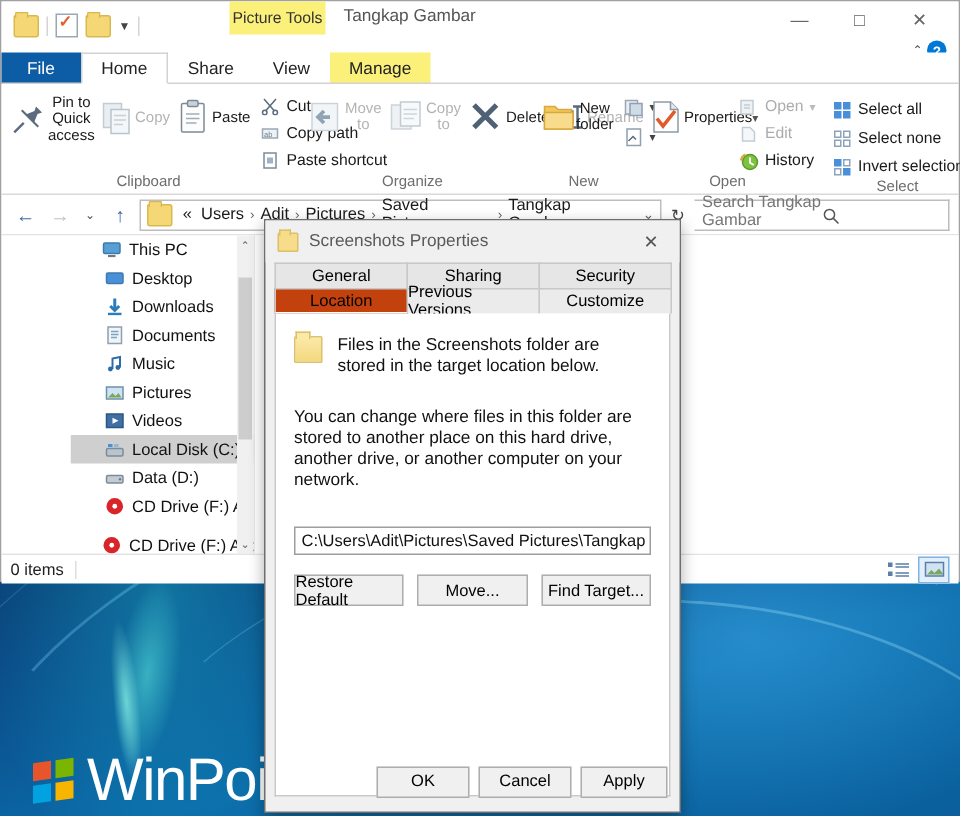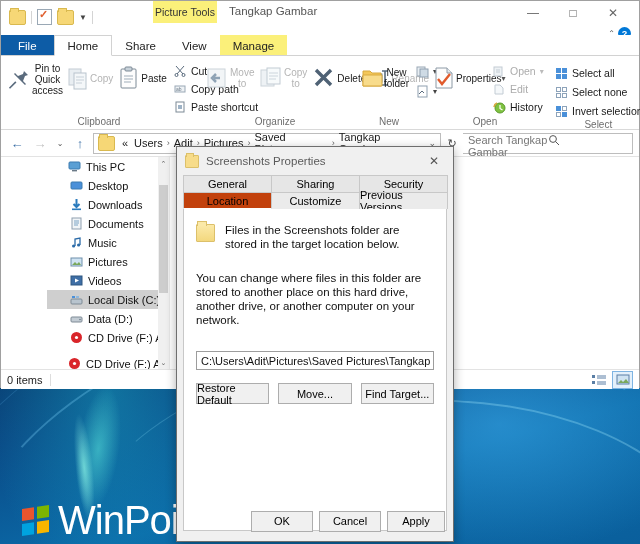--- a/index.html
+++ b/index.html
@@ -82,21 +82,21 @@
   .dimtxt{color:#b4b4b4;}
 
   
   #addrbar{height:27px;display:flex;align-items:center;gap:3px;padding:0 6px;background:#fff;border-bottom:1px solid #e3e3e3;box-sizing:border-box;}
   .navb{width:20px;height:20px;display:flex;align-items:center;justify-content:center;font-size:13px;color:#3a6ea5;}
   .navb.dim{color:#c2c2c2;}
   .navb.small{width:14px;font-size:8px;color:#555;}
   #crumbs{flex:1;height:21px;border:1px solid #bdbdbd;background:#fff;display:flex;align-items:center;padding:0 4px;gap:2px;box-sizing:border-box;}
   .cr{font-size:11px;color:#1a1a1a;padding:0 2px;}
   .crsep{font-size:9px;color:#666;}
-  #searchbox{width:170px;height:21px;border:1px solid #bdbdbd;border-left:none;background:#fff;display:flex;align-items:flex-start;padding:0 5px;box-sizing:border-box;}
+  #searchbox{width:170px;height:21px;border:1px solid #bdbdbd;border-left:none;background:#fff;display:flex;align-items:flex-end;padding:0 5px;box-sizing:border-box;}
   #searchbox span{flex:1;font-size:11px;color:#767676;}
 
   
   #content{display:flex;height:212px;background:#fff;padding-left:46px;}
   #navpane{width:122px;position:relative;overflow:hidden;border-right:1px solid #e8e8e8;}
   .navitem{display:flex;align-items:center;gap:5px;height:19px;padding-left:22px;font-size:11px;color:#111;white-space:nowrap;}
   .navitem.sel{background:#cfcfcf;}
   .navitem.gap{margin-top:7px;}
   .nic{width:14px;height:14px;flex:0 0 14px;display:flex;align-items:center;justify-content:center;}
   #navscroll{position:absolute;right:0;top:0;width:11px;height:100%;background:#f0f0f0;}
@@ -617,22 +617,22 @@
   </div>
 
   <div id="tabstrip">
     <div class="tabrow r1">
       <div class="dtab">General</div>
       <div class="dtab">Sharing</div>
       <div class="dtab">Security</div>
     </div>
     <div class="tabrow r2">
       <div class="dtab active">Location</div>
+      <div class="dtab">Previous Versions</div>
       <div class="dtab">Customize</div>
-      <div class="dtab">Previous Versions</div>
     </div>
   </div>
 
   <div id="tabpage">
     <div id="foldrow">
       <span id="bigfolder"></span>
       <span class="dtext">Files in the Screenshots folder are stored in the target location below.</span>
     </div>
     <div class="dtext" id="para2">You can change where files in this folder are stored to another place on this hard drive, another drive, or another computer on your network.</div>
     <div id="pathfield">C:\Users\Adit\Pictures\Saved Pictures\Tangkap Gambar</div>

